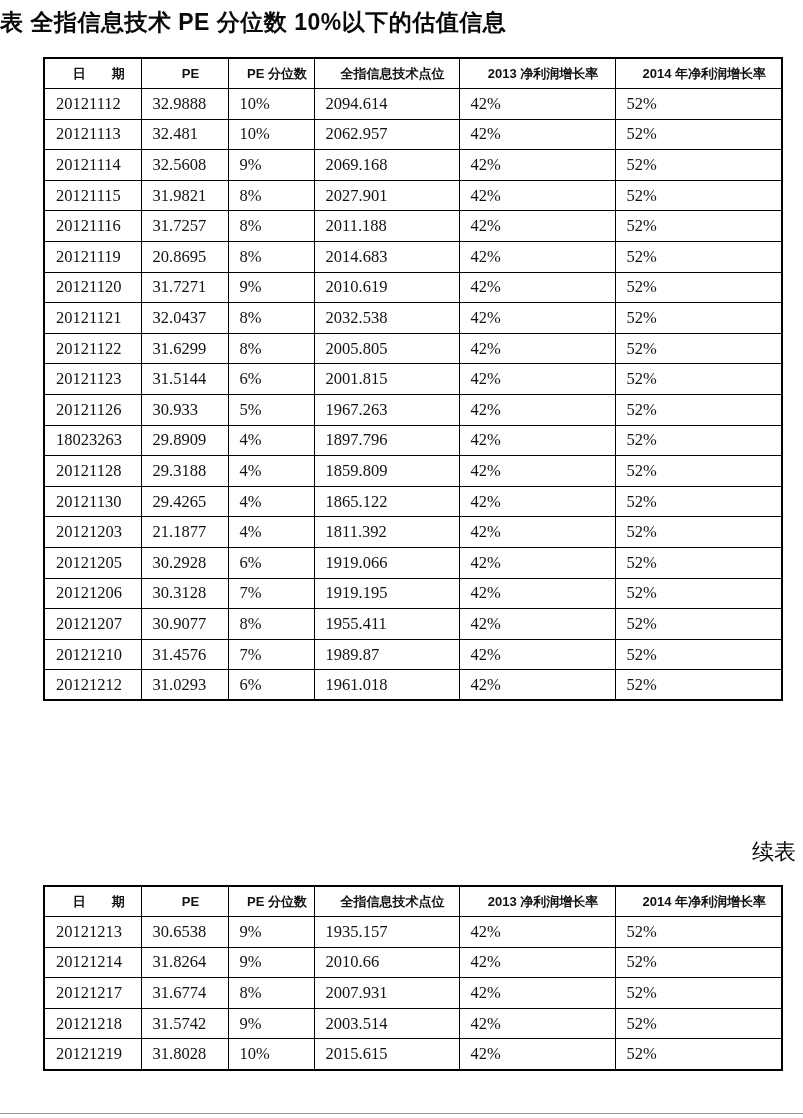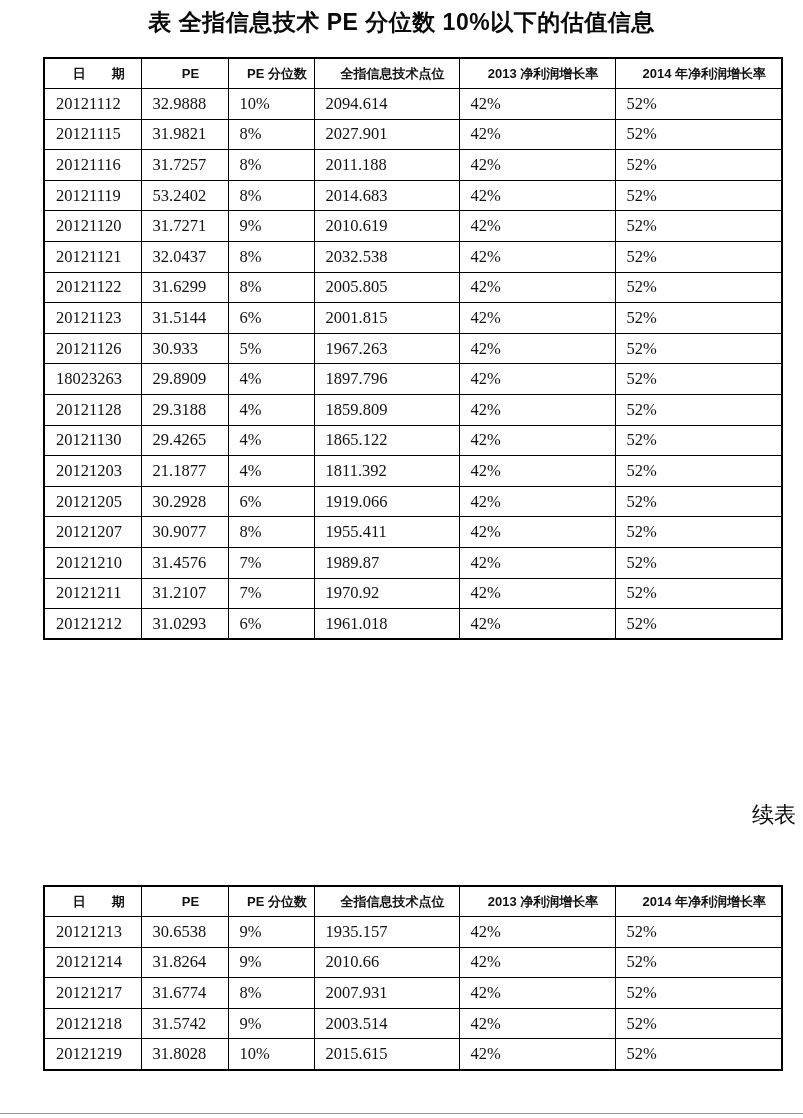--- a/index.html
+++ b/index.html
@@ -10,21 +10,20 @@
     height: 1118px;
     background: #ffffff;
     overflow: hidden;
     color: #0a0a0a;
   }
   .title {
     position: absolute;
     top: 7px;
     left: 0;
     width: 100%;
-    text-align: center;
     font-family: "Liberation Sans", "DejaVu Sans", sans-serif;
     font-weight: 700;
     font-size: 23px;
     letter-spacing: 0.5px;
     color: #0a0a0a;
   }
   table.data-table {
     position: absolute;
     left: 43px;
     width: 738px;
@@ -59,21 +58,21 @@
     color: #111;
   }
   .col-date  { width: 97px; }
   .col-pe    { width: 87px; }
   .col-pct   { width: 86px; }
   .col-index { width: 145px; }
   .col-g2013 { width: 156px; }
   .col-g2014 { width: 167px; }
   .continued {
     position: absolute;
-    top: 800px;
+    top: 837px;
     right: 7px;
     font-family: "Liberation Sans", "DejaVu Sans", sans-serif;
     font-weight: 400;
     font-size: 22px;
     color: #0a0a0a;
   }
   .source {
     position: absolute;
     top: 1077px;
     left: 0;
@@ -120,38 +119,54 @@
     <tbody>
         <tr>
           <td>20121112</td>
           <td>32.9888</td>
           <td>10%</td>
           <td>2094.614</td>
           <td>42%</td>
           <td>52%</td>
         </tr>
         <tr>
+          <td>20121113</td>
+          <td>32.481</td>
+          <td>10%</td>
+          <td>2062.957</td>
+          <td>42%</td>
+          <td>52%</td>
+        </tr>
+        <tr>
+          <td>20121114</td>
+          <td>32.5608</td>
+          <td>9%</td>
+          <td>2069.168</td>
+          <td>42%</td>
+          <td>52%</td>
+        </tr>
+        <tr>
           <td>20121115</td>
           <td>31.9821</td>
           <td>8%</td>
           <td>2027.901</td>
           <td>42%</td>
           <td>52%</td>
         </tr>
         <tr>
           <td>20121116</td>
           <td>31.7257</td>
           <td>8%</td>
           <td>2011.188</td>
           <td>42%</td>
           <td>52%</td>
         </tr>
         <tr>
           <td>20121119</td>
-          <td>53.2402</td>
+          <td>20.8695</td>
           <td>8%</td>
           <td>2014.683</td>
           <td>42%</td>
           <td>52%</td>
         </tr>
         <tr>
           <td>20121120</td>
           <td>31.7271</td>
           <td>9%</td>
           <td>2010.619</td>
@@ -224,40 +239,40 @@
         </tr>
         <tr>
           <td>20121205</td>
           <td>30.2928</td>
           <td>6%</td>
           <td>1919.066</td>
           <td>42%</td>
           <td>52%</td>
         </tr>
         <tr>
+          <td>20121206</td>
+          <td>30.3128</td>
+          <td>7%</td>
+          <td>1919.195</td>
+          <td>42%</td>
+          <td>52%</td>
+        </tr>
+        <tr>
           <td>20121207</td>
           <td>30.9077</td>
           <td>8%</td>
           <td>1955.411</td>
           <td>42%</td>
           <td>52%</td>
         </tr>
         <tr>
           <td>20121210</td>
           <td>31.4576</td>
           <td>7%</td>
           <td>1989.87</td>
-          <td>42%</td>
-          <td>52%</td>
-        </tr>
-        <tr>
-          <td>20121211</td>
-          <td>31.2107</td>
-          <td>7%</td>
-          <td>1970.92</td>
           <td>42%</td>
           <td>52%</td>
         </tr>
         <tr>
           <td>20121212</td>
           <td>31.0293</td>
           <td>6%</td>
           <td>1961.018</td>
           <td>42%</td>
           <td>52%</td>

